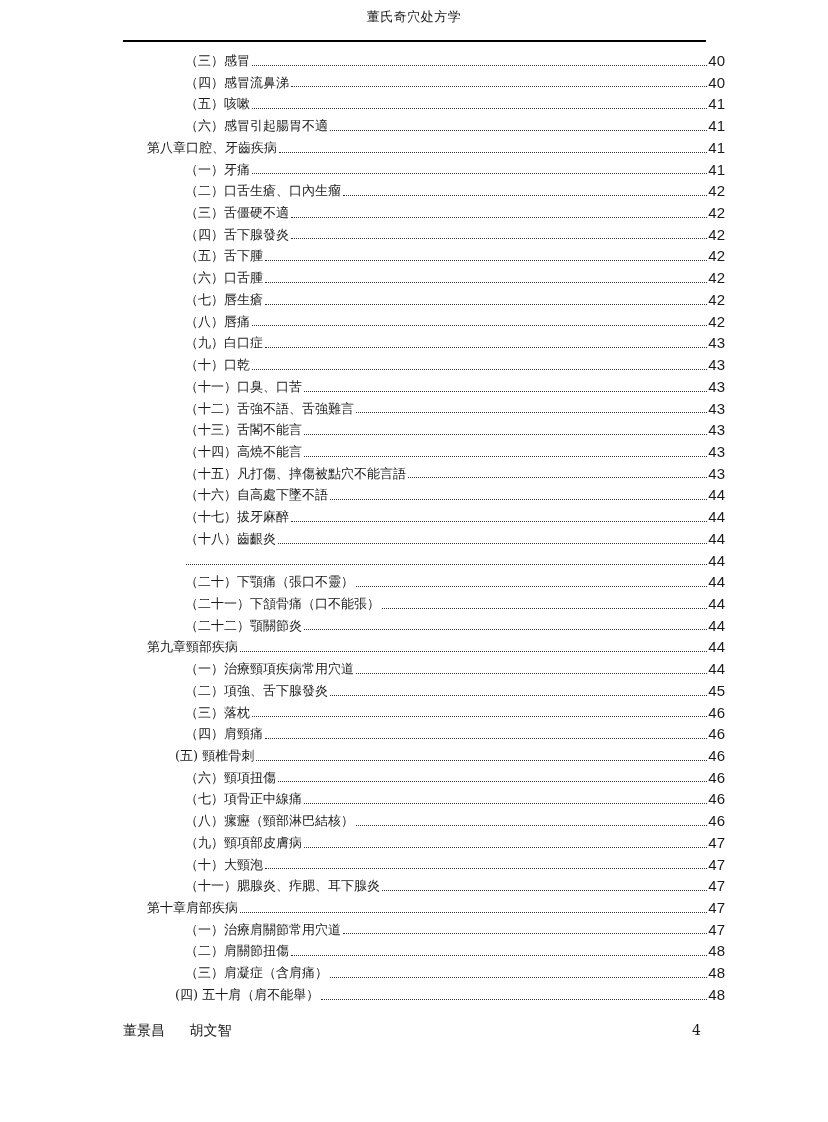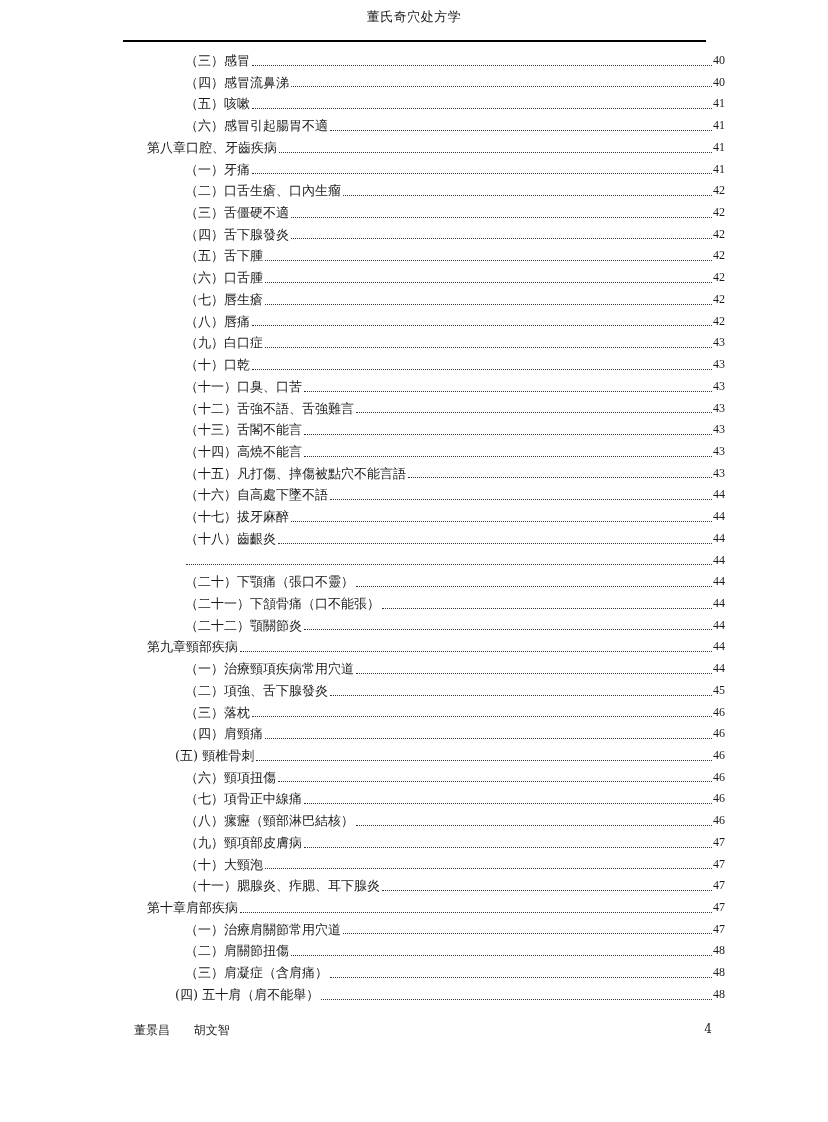--- a/index.html
+++ b/index.html
@@ -9,22 +9,22 @@
                  font-size: 13px; letter-spacing: 0.5px; }
   .header-rule { position: absolute; top: 40px; left: 123px; width: 583px; height: 2px; background: #000; }
   .toc { position: absolute; top: 50px; left: 123px; width: 578px; margin-left: 24px; }
   .toc-row { position: relative; height: 21.72px; display: flex; align-items: center;
              font-size: 13px; line-height: 21.72px; white-space: nowrap; }
   .toc-row.level-2 { padding-left: 38px; }
   .toc-row.level-2.alt { padding-left: 28px; text-align: center; }
   .toc-row .label { flex: 0 0 auto; padding-right: 1px; }
   .toc-row .leader { flex: 1 1 auto; height: 1px; margin: 0 1px; align-self: flex-end;
                      margin-bottom: 6px; border-bottom: 1px dotted #333; }
-  .toc-row .page { flex: 0 0 auto; font-family: Liberation Serif, serif; font-size: 12px; }
-  .page-footer { position: absolute; top: 1022px; left: 134px; width: 578px; font-size: 12px;
+  .toc-row .page { flex: 0 0 auto; font-family: Liberation Sans, sans-serif; font-size: 15px; }
+  .page-footer { position: absolute; top: 1022px; left: 123px; width: 578px; font-size: 14px;
                  display: flex; justify-content: space-between; }
   .footer-authors span + span { margin-left: 20px; }
 </style>
 </head>
 <body>
 
 <div class="page-header">董氏奇穴处方学</div>
 <div class="header-rule"></div>
 
 <div class="toc" id="toc">

